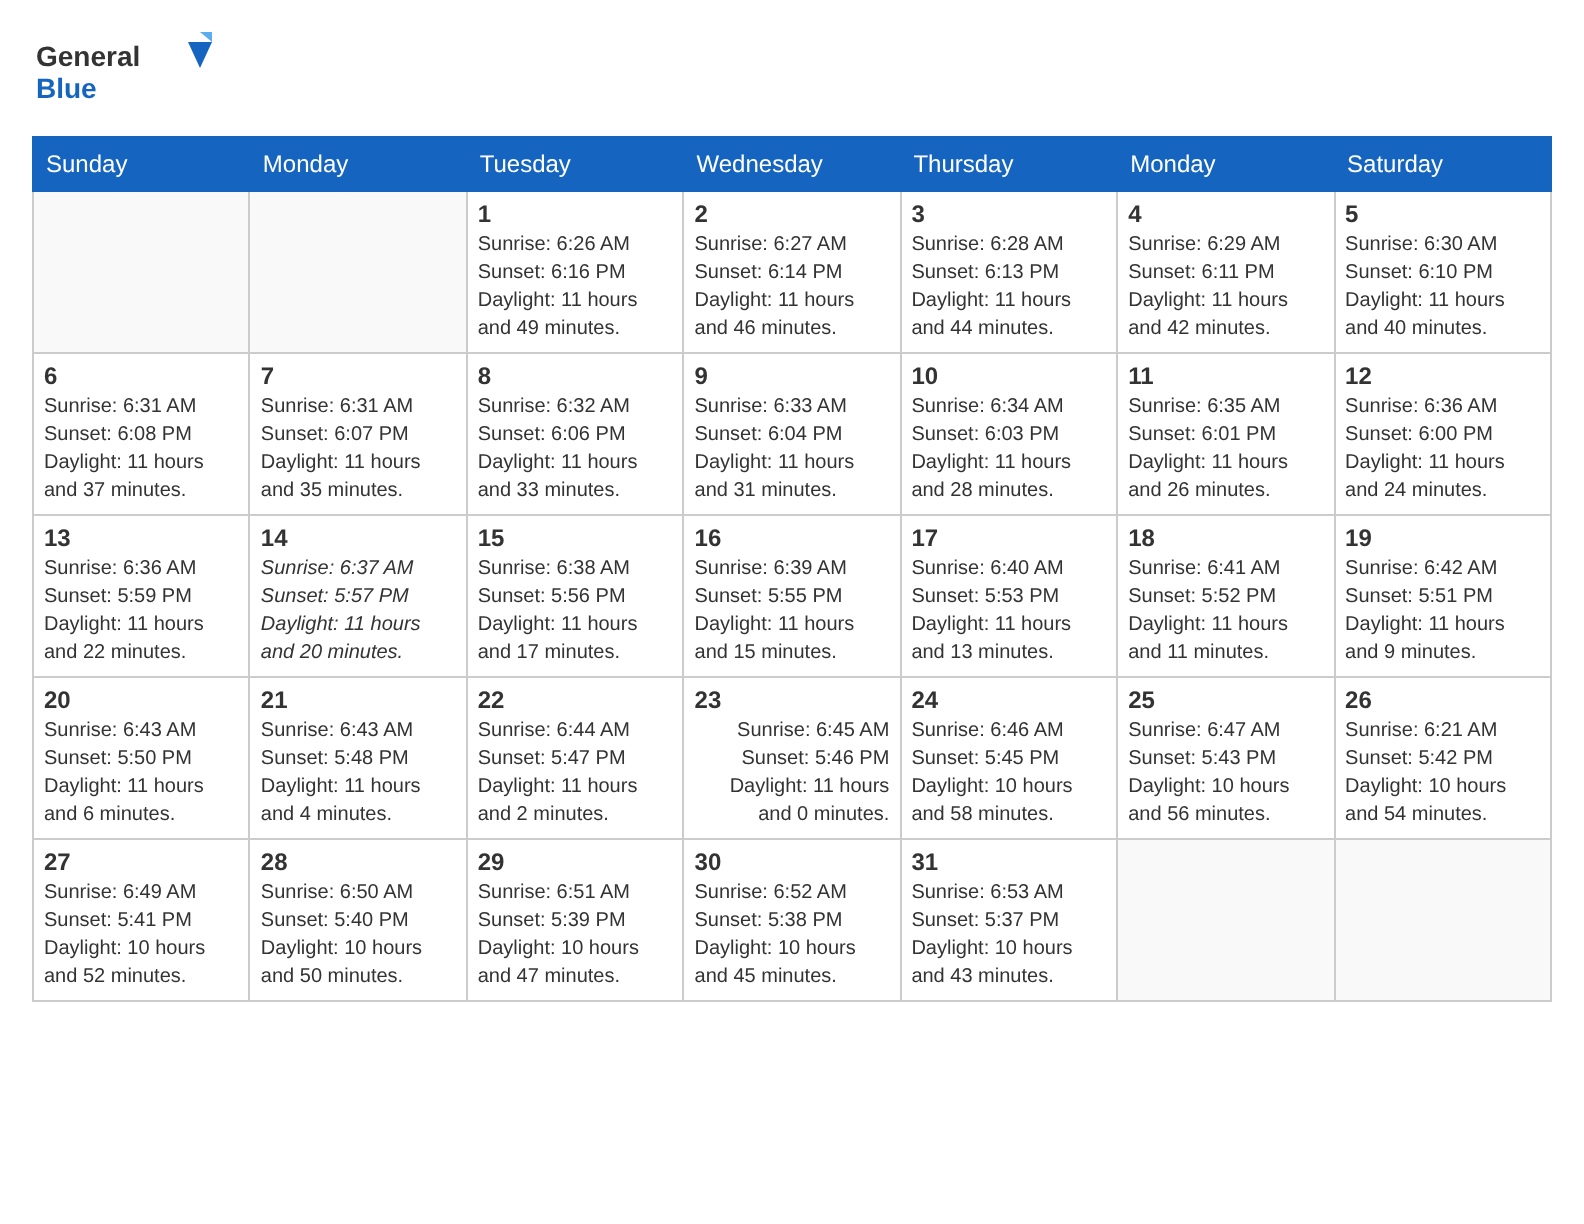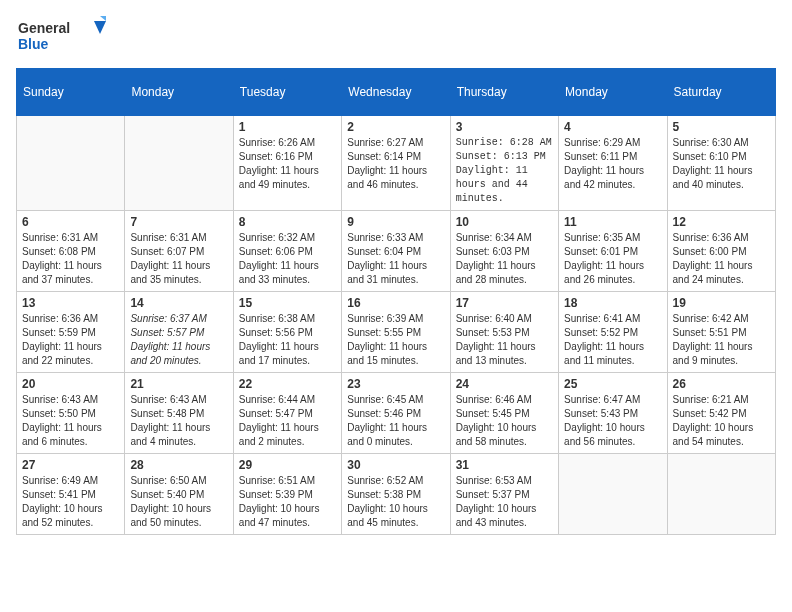--- a/index.html
+++ b/index.html
@@ -34,21 +34,21 @@
       color: #555;
     }
     .calendar {
       width: 100%;
       border-collapse: collapse;
       font-size: 11px;
     }
     .calendar th {
       background: #1565c0;
       color: #fff;
-      padding: 16px 6px;
+      padding: 6px 6px;
       text-align: left;
       font-size: 12px;
       font-weight: normal;
       border: 1px solid #1565c0;
     }
     .calendar td {
       border: 1px solid #ccc;
       vertical-align: top;
       padding: 4px 5px;
       width: calc(100% / 7);
@@ -111,21 +111,21 @@
 Daylight: 11 hours and 49 minutes.</div>
         </td>
         <td>
           <div class="day-number">2</div>
           <div class="day-info" style="white-space: pre-line;">Sunrise: 6:27 AM
 Sunset: 6:14 PM
 Daylight: 11 hours and 46 minutes.</div>
         </td>
         <td>
           <div class="day-number">3</div>
-          <div class="day-info" style="white-space: pre-line; font-family: Liberation Mono, monospace;">Sunrise: 6:28 AM
+          <div class="day-info" style="white-space: pre-line;">Sunrise: 6:28 AM
 Sunset: 6:13 PM
 Daylight: 11 hours and 44 minutes.</div>
         </td>
         <td>
           <div class="day-number">4</div>
           <div class="day-info" style="white-space: pre-line;">Sunrise: 6:29 AM
 Sunset: 6:11 PM
 Daylight: 11 hours and 42 minutes.</div>
         </td>
         <td>
@@ -237,21 +237,21 @@
 Daylight: 11 hours and 4 minutes.</div>
         </td>
         <td>
           <div class="day-number">22</div>
           <div class="day-info" style="white-space: pre-line;">Sunrise: 6:44 AM
 Sunset: 5:47 PM
 Daylight: 11 hours and 2 minutes.</div>
         </td>
         <td>
           <div class="day-number">23</div>
-          <div class="day-info" style="white-space: pre-line;">Sunrise: 6:45 AM
+          <div class="day-info" style="white-space: pre-line; text-align: right;">Sunrise: 6:45 AM
 Sunset: 5:46 PM
 Daylight: 11 hours and 0 minutes.</div>
         </td>
         <td>
           <div class="day-number">24</div>
           <div class="day-info" style="white-space: pre-line;">Sunrise: 6:46 AM
 Sunset: 5:45 PM
 Daylight: 10 hours and 58 minutes.</div>
         </td>
         <td>

